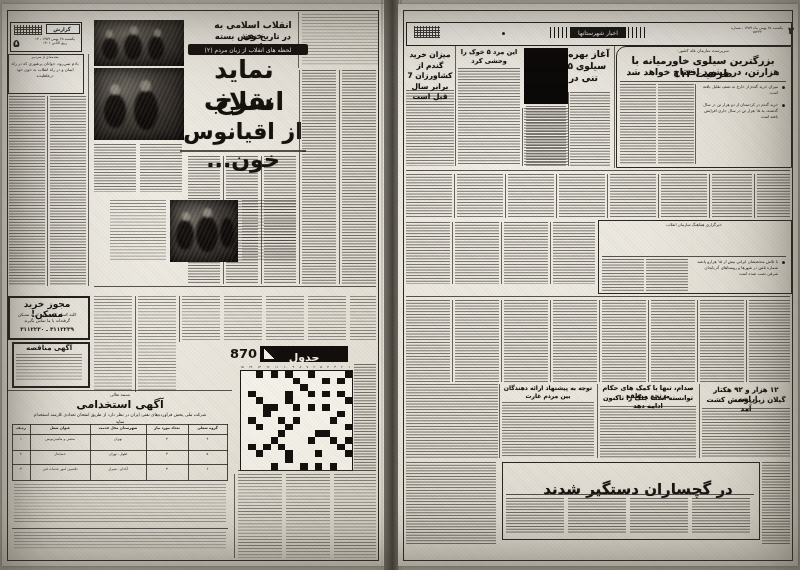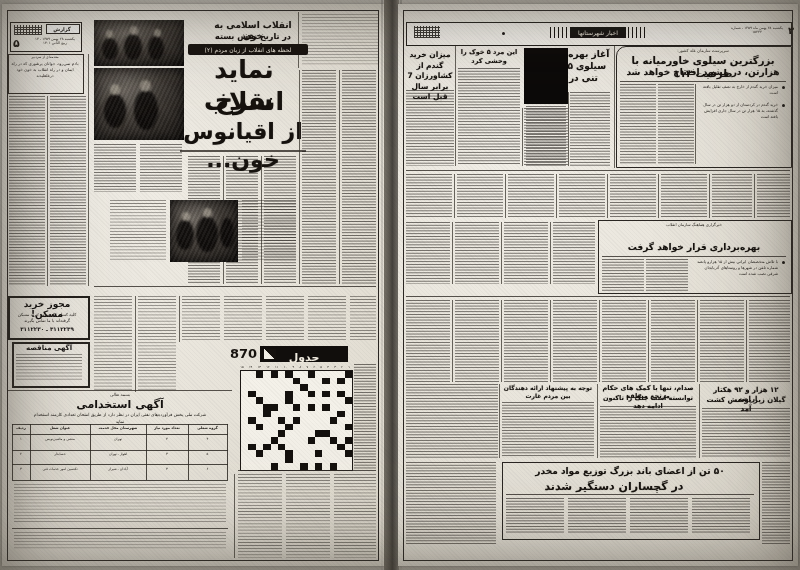--- a/index.html
+++ b/index.html
@@ -584,21 +584,20 @@
     <div class="col tx dense" style="left:212px;top:170px;width:46px;height:44px;"></div>
     <div class="rule-v" style="left:260px;top:170px;height:44px;"></div>
     <div class="col tx dense" style="left:263px;top:170px;width:46px;height:44px;"></div>
     <div class="rule-v" style="left:311px;top:170px;height:44px;"></div>
     <div class="col tx dense" style="left:314px;top:170px;width:40px;height:44px;"></div>
     <div class="rule-v" style="left:356px;top:170px;height:44px;"></div>
     <div class="col tx dense" style="left:359px;top:170px;width:33px;height:44px;"></div>
 
     <div style="position:absolute;left:200px;top:216px;width:192px;height:72px;border:1px solid #2a2622;"></div>
     <div style="position:absolute;left:204px;top:218px;width:184px;font-size:4px;text-align:center;color:#231f1a;">خبرگزاری هماهنگ سازمان انقلاب</div>
-    <div class="hdline" style="left:204px;top:238px;width:184px;font-size:9px;">بهره‌برداری قرار خواهد گرفت</div>
     <div class="rule-h" style="left:204px;top:252px;width:184px;"></div>
     <div class="bullet" style="left:384px;top:257px;"></div>
     <div style="position:absolute;left:296px;top:255px;width:84px;font-size:4px;line-height:1.5;color:#1d1915;">با تلاش متخصصان ایرانی بیش از ۱۵ هزارو پانصد شماره تلفن در شهرها و روستاهای آذربایجان شرقی نصب شده است</div>
     <div class="col tx dense" style="left:204px;top:255px;width:42px;height:32px;"></div>
     <div class="col tx dense" style="left:248px;top:255px;width:42px;height:32px;"></div>
 
     <div class="col tx dense" style="left:8px;top:218px;width:44px;height:62px;"></div>
     <div class="rule-v" style="left:54px;top:218px;height:62px;"></div>
     <div class="col tx dense" style="left:57px;top:218px;width:44px;height:62px;"></div>
     <div class="rule-v" style="left:103px;top:218px;height:62px;"></div>
@@ -632,22 +631,21 @@
     <div class="col tx dense" style="left:202px;top:402px;width:96px;height:52px;"></div>
 
     <div class="hdline" style="left:104px;top:380px;width:92px;font-size:6px;line-height:1.4;">توجه به پیشنهاد ارائه دهندگان بین مردم غارت</div>
     <div class="col tx dense" style="left:104px;top:398px;width:92px;height:56px;"></div>
     <div class="col tx dense" style="left:8px;top:380px;width:92px;height:74px;"></div>
     <div class="rule-v" style="left:101px;top:380px;height:74px;"></div>
     <div class="rule-v" style="left:199px;top:380px;height:74px;"></div>
     <div class="rule-v" style="left:301px;top:380px;height:74px;"></div>
 
     <div style="position:absolute;left:104px;top:458px;width:256px;height:76px;border:1px solid #2a2622;"></div>
-    <div class="hdline" style="left:108px;top:462px;width:248px;font-size:9px;">۵۰ تن از اعضای باند بزرگ توزیع مواد مخدر</div>
-    <div class="hdline" style="left:92px;top:476px;width:248px;font-size:11px;">در گچساران دستگیر شدند</div>
+    <div class="hdline" style="left:116px;top:476px;width:248px;font-size:15px;">در گچساران دستگیر شدند</div>
     <div class="rule-h" style="left:108px;top:490px;width:248px;"></div>
     <div class="col tx dense" style="left:108px;top:494px;width:58px;height:36px;"></div>
     <div class="col tx dense" style="left:170px;top:494px;width:58px;height:36px;"></div>
     <div class="col tx dense" style="left:232px;top:494px;width:58px;height:36px;"></div>
     <div class="col tx dense" style="left:294px;top:494px;width:58px;height:36px;"></div>
     <div class="col tx dense" style="left:8px;top:458px;width:90px;height:82px;"></div>
     <div class="col tx dense" style="left:364px;top:458px;width:28px;height:82px;"></div>
   </div>
 
   <div class="grain"></div>

